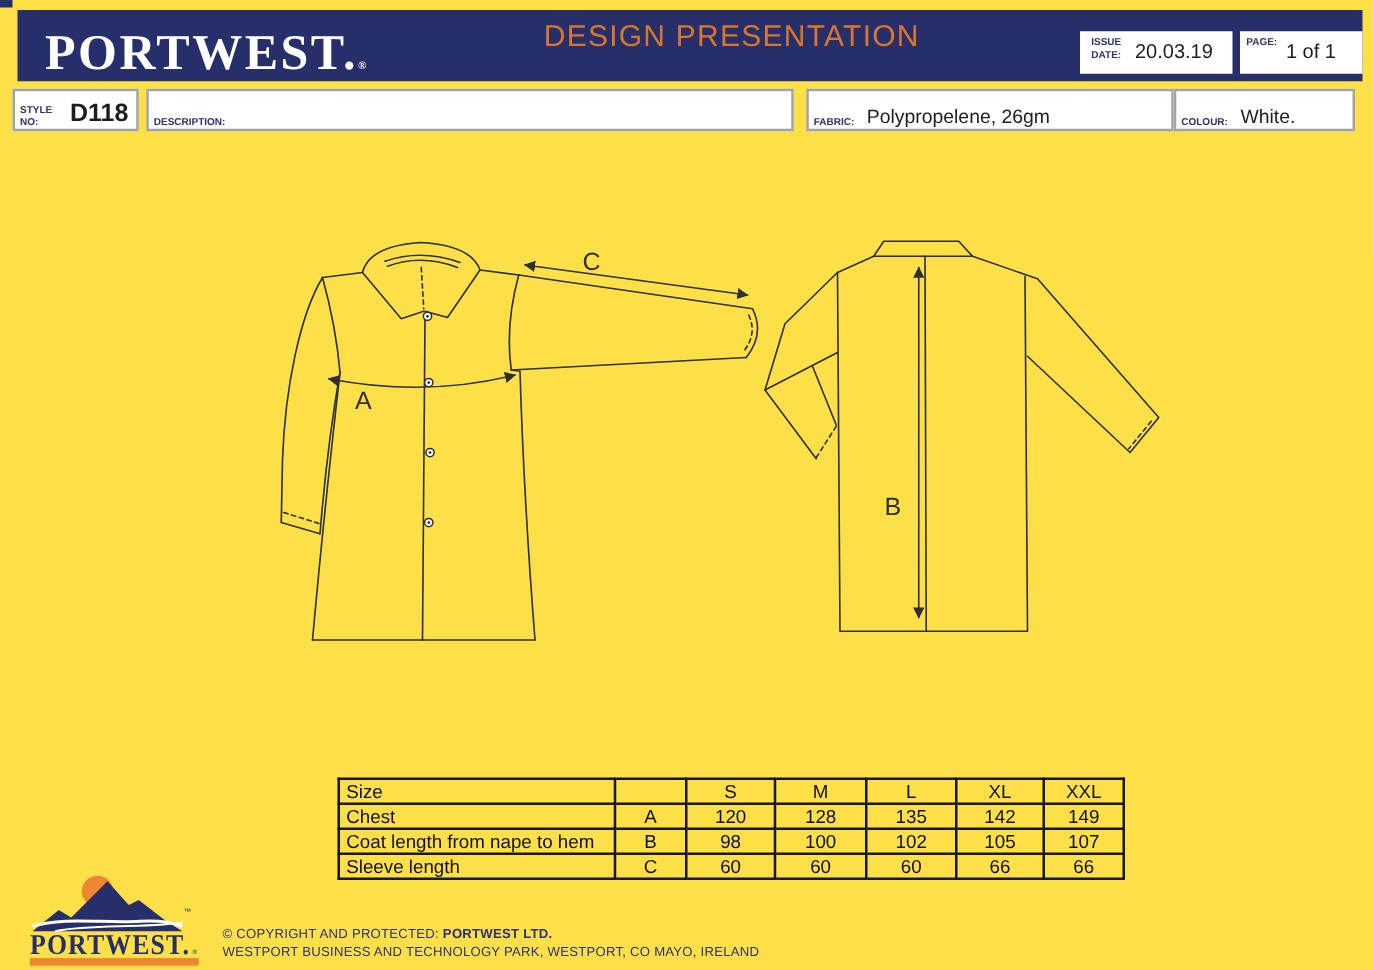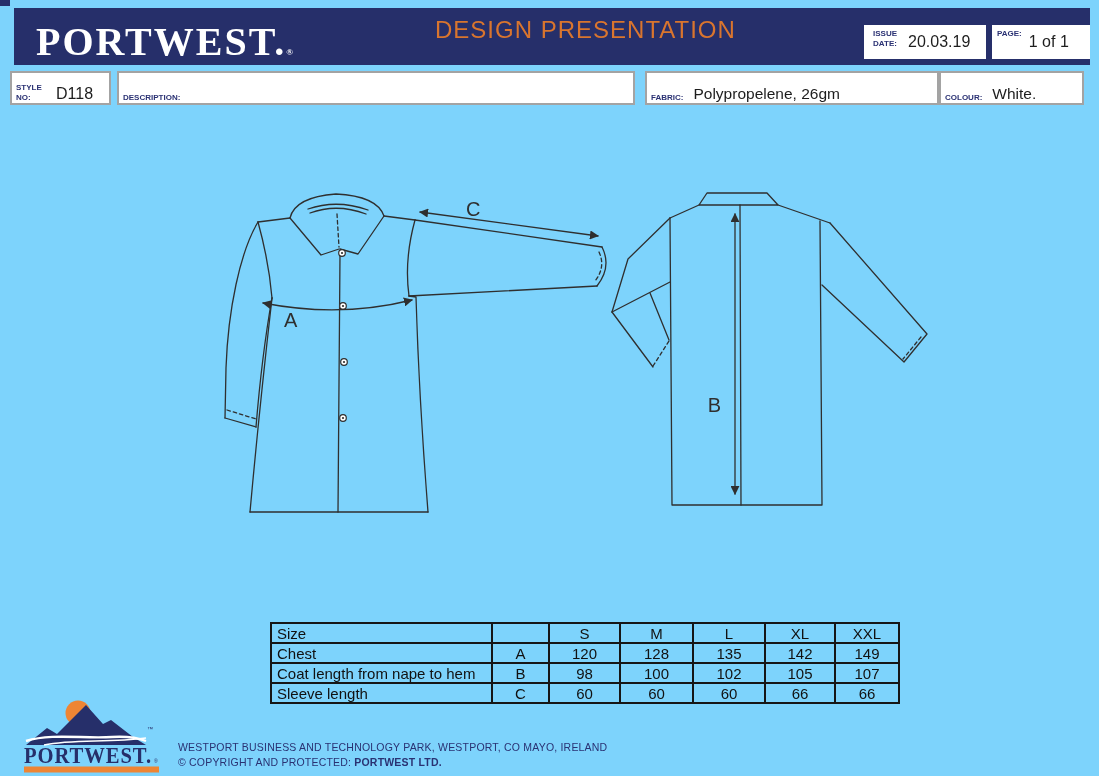--- a/index.html
+++ b/index.html
@@ -1,19 +1,19 @@
 <!DOCTYPE html>
 <html><head>
 <meta charset="utf-8">
 <style>
   * { margin:0; padding:0; box-sizing:border-box; }
   html,body { background:#e8e8e8; }
   body { font-family:"Liberation Sans", sans-serif; }
   .page {
-    position:relative; width:1099px; height:776px; background:#7dd3fc;
+    position:relative; width:1099px; height:776px; background:#fde047;
     overflow:hidden; margin:0 auto;
   }
   .corner-artifact { position:absolute; left:0; top:0; width:10px; height:6px; background:#262f6a; }
 
   
   .header-bar { position:absolute; left:14px; top:8px; width:1076px; height:57px; background:#262f6a; }
   .brand { position:absolute; left:22px; top:10px; color:#ffffff;
            font-family:"Liberation Serif", serif; font-weight:bold;
            font-size:40px; letter-spacing:2px; white-space:nowrap; }
   .brand-reg { font-size:9px; letter-spacing:0; vertical-align:baseline; }
@@ -28,21 +28,21 @@
 
   
   .spec-box { position:absolute; top:71px; height:34px; border:2px solid #a3a3a3; background:#fff; display:flex; align-items:flex-end; }
   .style-box  { left:10px;  width:101px; }
   .desc-box   { left:117px; width:518px; }
   .fabric-box { left:605px; width:294px;margin-left:40px; }
   .colour-box { left:939px; width:145px; }
   .spec-label { font-size:8px; line-height:1.25; color:#2a3173; margin:3px 0 0 4px; font-weight:bold; }
   .style-label { width:34px; }
   .spec-value { font-size:15.5px; color:#1d1d1d; margin:7px 0 0 10px; white-space:nowrap; }
-  .style-value { margin-left:6px; font-size:16px; }
+  .style-value { margin-left:6px; font-size:20px;font-weight:bold; }
 
   
   .drawing-svg { position:absolute; left:200px; top:180px; }
   .ln   { fill:none; stroke:#2f2f2f; stroke-width:1.3; stroke-linejoin:round; stroke-linecap:round; }
   .dash { stroke-dasharray:3.5,3; }
   .measure-label { font-family:"Liberation Sans", sans-serif; font-size:20px; fill:#2f2f2f; }
   .btn-outer { fill:#ffffff; stroke:#2f2f2f; stroke-width:1.2; }
   .btn-inner { fill:#2f2f2f; stroke:none; }
 
   
@@ -217,17 +217,17 @@
     <path d="M14,48 L35,31 L45,37 L74,8 L91,27 L99,23 L121,40 L134,48 Z" fill="#262f6a"></path>
     <path d="M14,44 C40,36 72,42 100,40 C115,39 126,41 134,44" stroke="#ffffff" stroke-width="2.4" fill="none"></path>
     <path d="M32,48 C62,42 96,46 134,41" stroke="#ffffff" stroke-width="1.6" fill="none"></path>
     <text class="logo-small" x="135" y="34" font-size="6">™</text>
     <text class="logo-word" x="12" y="66" textLength="128" lengthAdjust="spacingAndGlyphs">PORTWEST.</text>
     <text class="logo-small" x="142" y="66" font-size="5">®</text>
     <rect x="12" y="69.5" width="135" height="6" fill="#ee8534"></rect>
   </svg>
 
   <div class="footer-text">
+    <div><span>© COPYRIGHT AND PROTECTED: </span><b>PORTWEST LTD.</b></div>
     <div>WESTPORT BUSINESS AND TECHNOLOGY PARK, WESTPORT, CO MAYO, IRELAND</div>
-    <div><span>© COPYRIGHT AND PROTECTED: </span><b>PORTWEST LTD.</b></div>
   </div>
 
 </div>
 
 </body></html>

